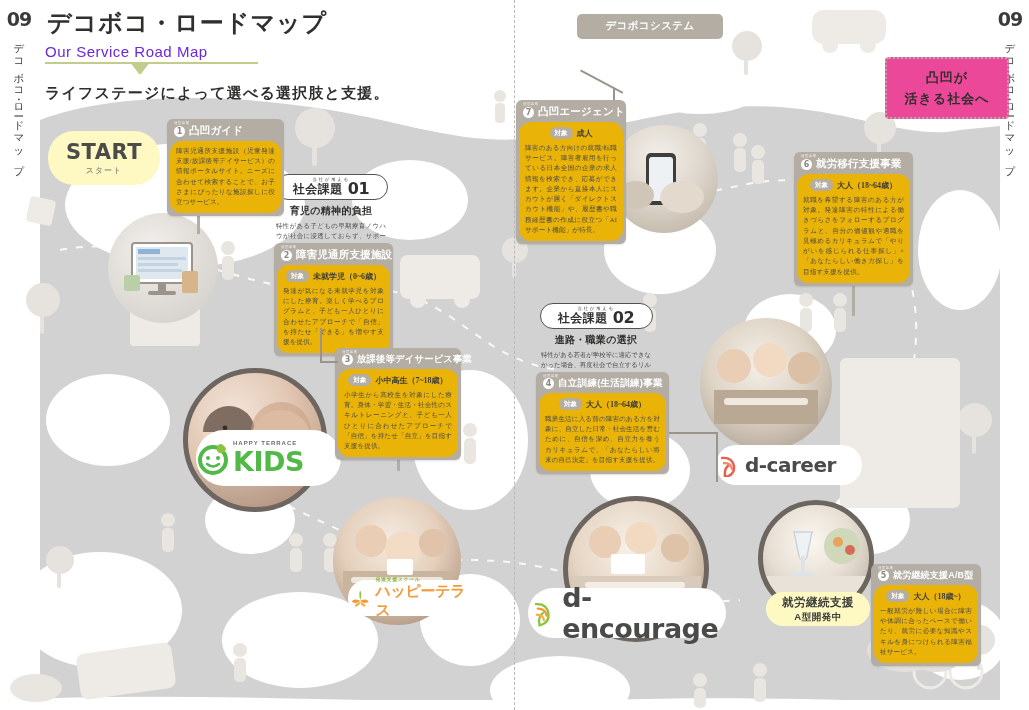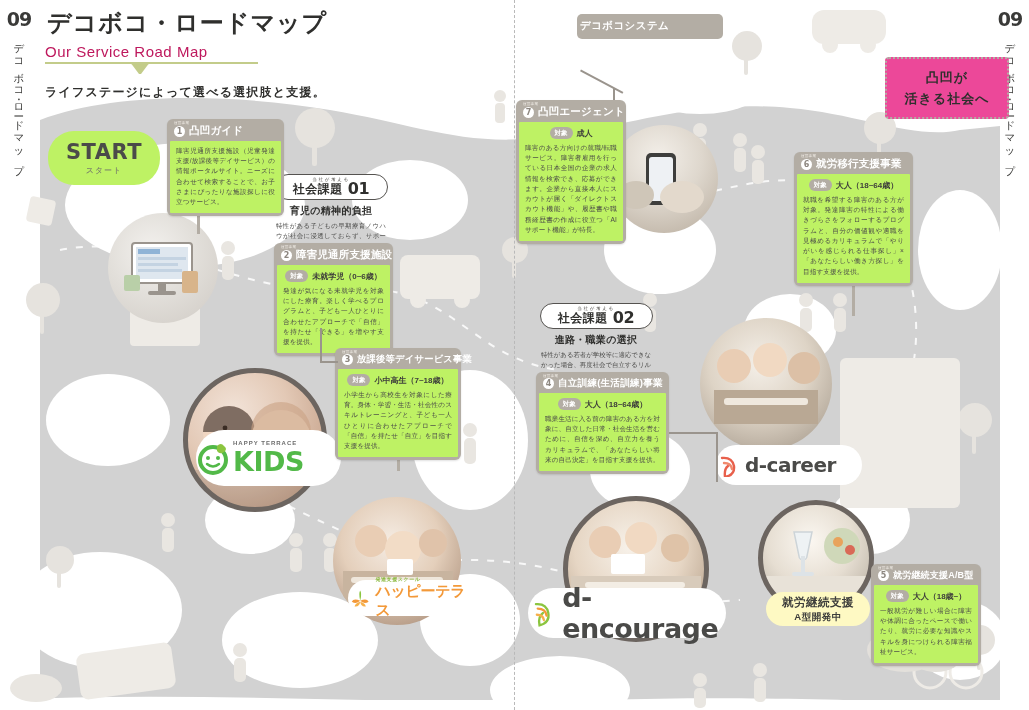--- a/index.html
+++ b/index.html
@@ -51,41 +51,41 @@
     display: inline-block;
     padding: 0 2px 1px 2px;
     line-height: 1.25;
   }
   .h-title .hl {
     position: absolute; left: 0; right: -4px; bottom: 2px; height: 9px;
     background: #d7dfa2; z-index: -1;
   }
   .h-sub {
     margin-top: 4px;
-    font-size: 15px; color: #be185d; letter-spacing: .5px;
+    font-size: 15px; color: #6d28d9; letter-spacing: .5px;
   }
   .h-rule { position: relative; width: 213px; height: 14px; margin-top: 2px; }
   .h-rule .line { position:absolute; top:0; left:0; width:213px; height:2px; background:#c3cc8a; }
   .h-rule .vee {
     position:absolute; top:0px; left:85px; width:20px; height:12px;
     border-left: 2px solid #c3cc8a; border-right: 2px solid #c3cc8a;
     transform: skewX(0deg);
     border-top: none; border-bottom: none;
     clip-path: polygon(0 0, 100% 0, 55% 100%, 45% 100%);
     background: #c3cc8a;
   }
   .h-lead {
     margin-top: 8px;
-    font-size: 12px; font-weight: bold; color: #2f2f2d; letter-spacing: 1.2px;
+    font-size: 15px; font-weight: bold; color: #2f2f2d; letter-spacing: 1.2px;
   }
 
   
   #start-bubble {
     position:absolute; left:48px; top:131px; width:112px; height:54px;
-    background:#bef264; border-radius: 26px;
+    background:#fef9c3; border-radius: 26px;
     display:flex; flex-direction:column; align-items:center; justify-content:center;
   }
   #start-bubble .s1 { font-size:21px; font-weight:bold; color:#4b4b49; letter-spacing:.5px;
     font-family:"DejaVu Sans", sans-serif; }
   #start-bubble .s2 { font-size:8px; color:#6d6d6b; letter-spacing:1px; margin-top:1px;}
 
   
   .card {
     position:absolute;
     background:#b3ada4;
@@ -107,21 +107,21 @@
   }
   .card-kicker {
     position:absolute; left:4px; top:-1px;
     font-size:3.6px; color:#f0ece6; letter-spacing:.2px;
   }
   .card-title {
     color:#ffffff; font-size:10.5px; font-weight:bold; letter-spacing:.2px;
     white-space:nowrap;
   }
   .card-body {
-    background:#bef264; border-radius:1px; padding:5px 6px 6px 6px;
+    background:#eab308; border-radius:12px; padding:5px 6px 6px 6px;font-family:Liberation Serif, serif;
   }
   .target-row { display:flex; align-items:center; gap:4px; margin-bottom:4px; justify-content:center;}
   .target-pill {
     background:#b3ada4; color:#fff; font-size:6.5px; font-weight:bold;
     border-radius:7px; padding:1.5px 5px; white-space:nowrap;
   }
   .target-val { font-size:8px; color:#3d3d3b; font-weight:bold; white-space:nowrap; }
   .card-text {
     font-size:6.6px; line-height:1.55; color:#4a4a48; text-align:justify;
     letter-spacing:.1px;
@@ -129,21 +129,21 @@
 
   
   .pole { position:absolute; width:3px; background:#b3ada4; }
 
   
   #card-system {
     position:absolute; left:577px; top:14px; width:146px;
     background:#b3ada4; border-radius:5px; padding:3px;
   }
   #card-system .sys-title {
-    color:#fff; font-size:10.5px; font-weight:bold; text-align:left;
+    color:#fff; font-size:10.5px; font-weight:bold; text-align:center;
     padding:2px 0 3px 0; letter-spacing:.4px;
   }
   #card-system .sys-body { background:#fff; border-radius:3px; padding:4px 6px 5px; }
   #card-system .sys-sub {
     font-size:8.5px; font-weight:bold; color:#3d3d3b; text-align:center; margin-bottom:3px;
   }
 
   
   .issue { position:absolute; width:118px; text-align:center; }
   .issue-pill {

